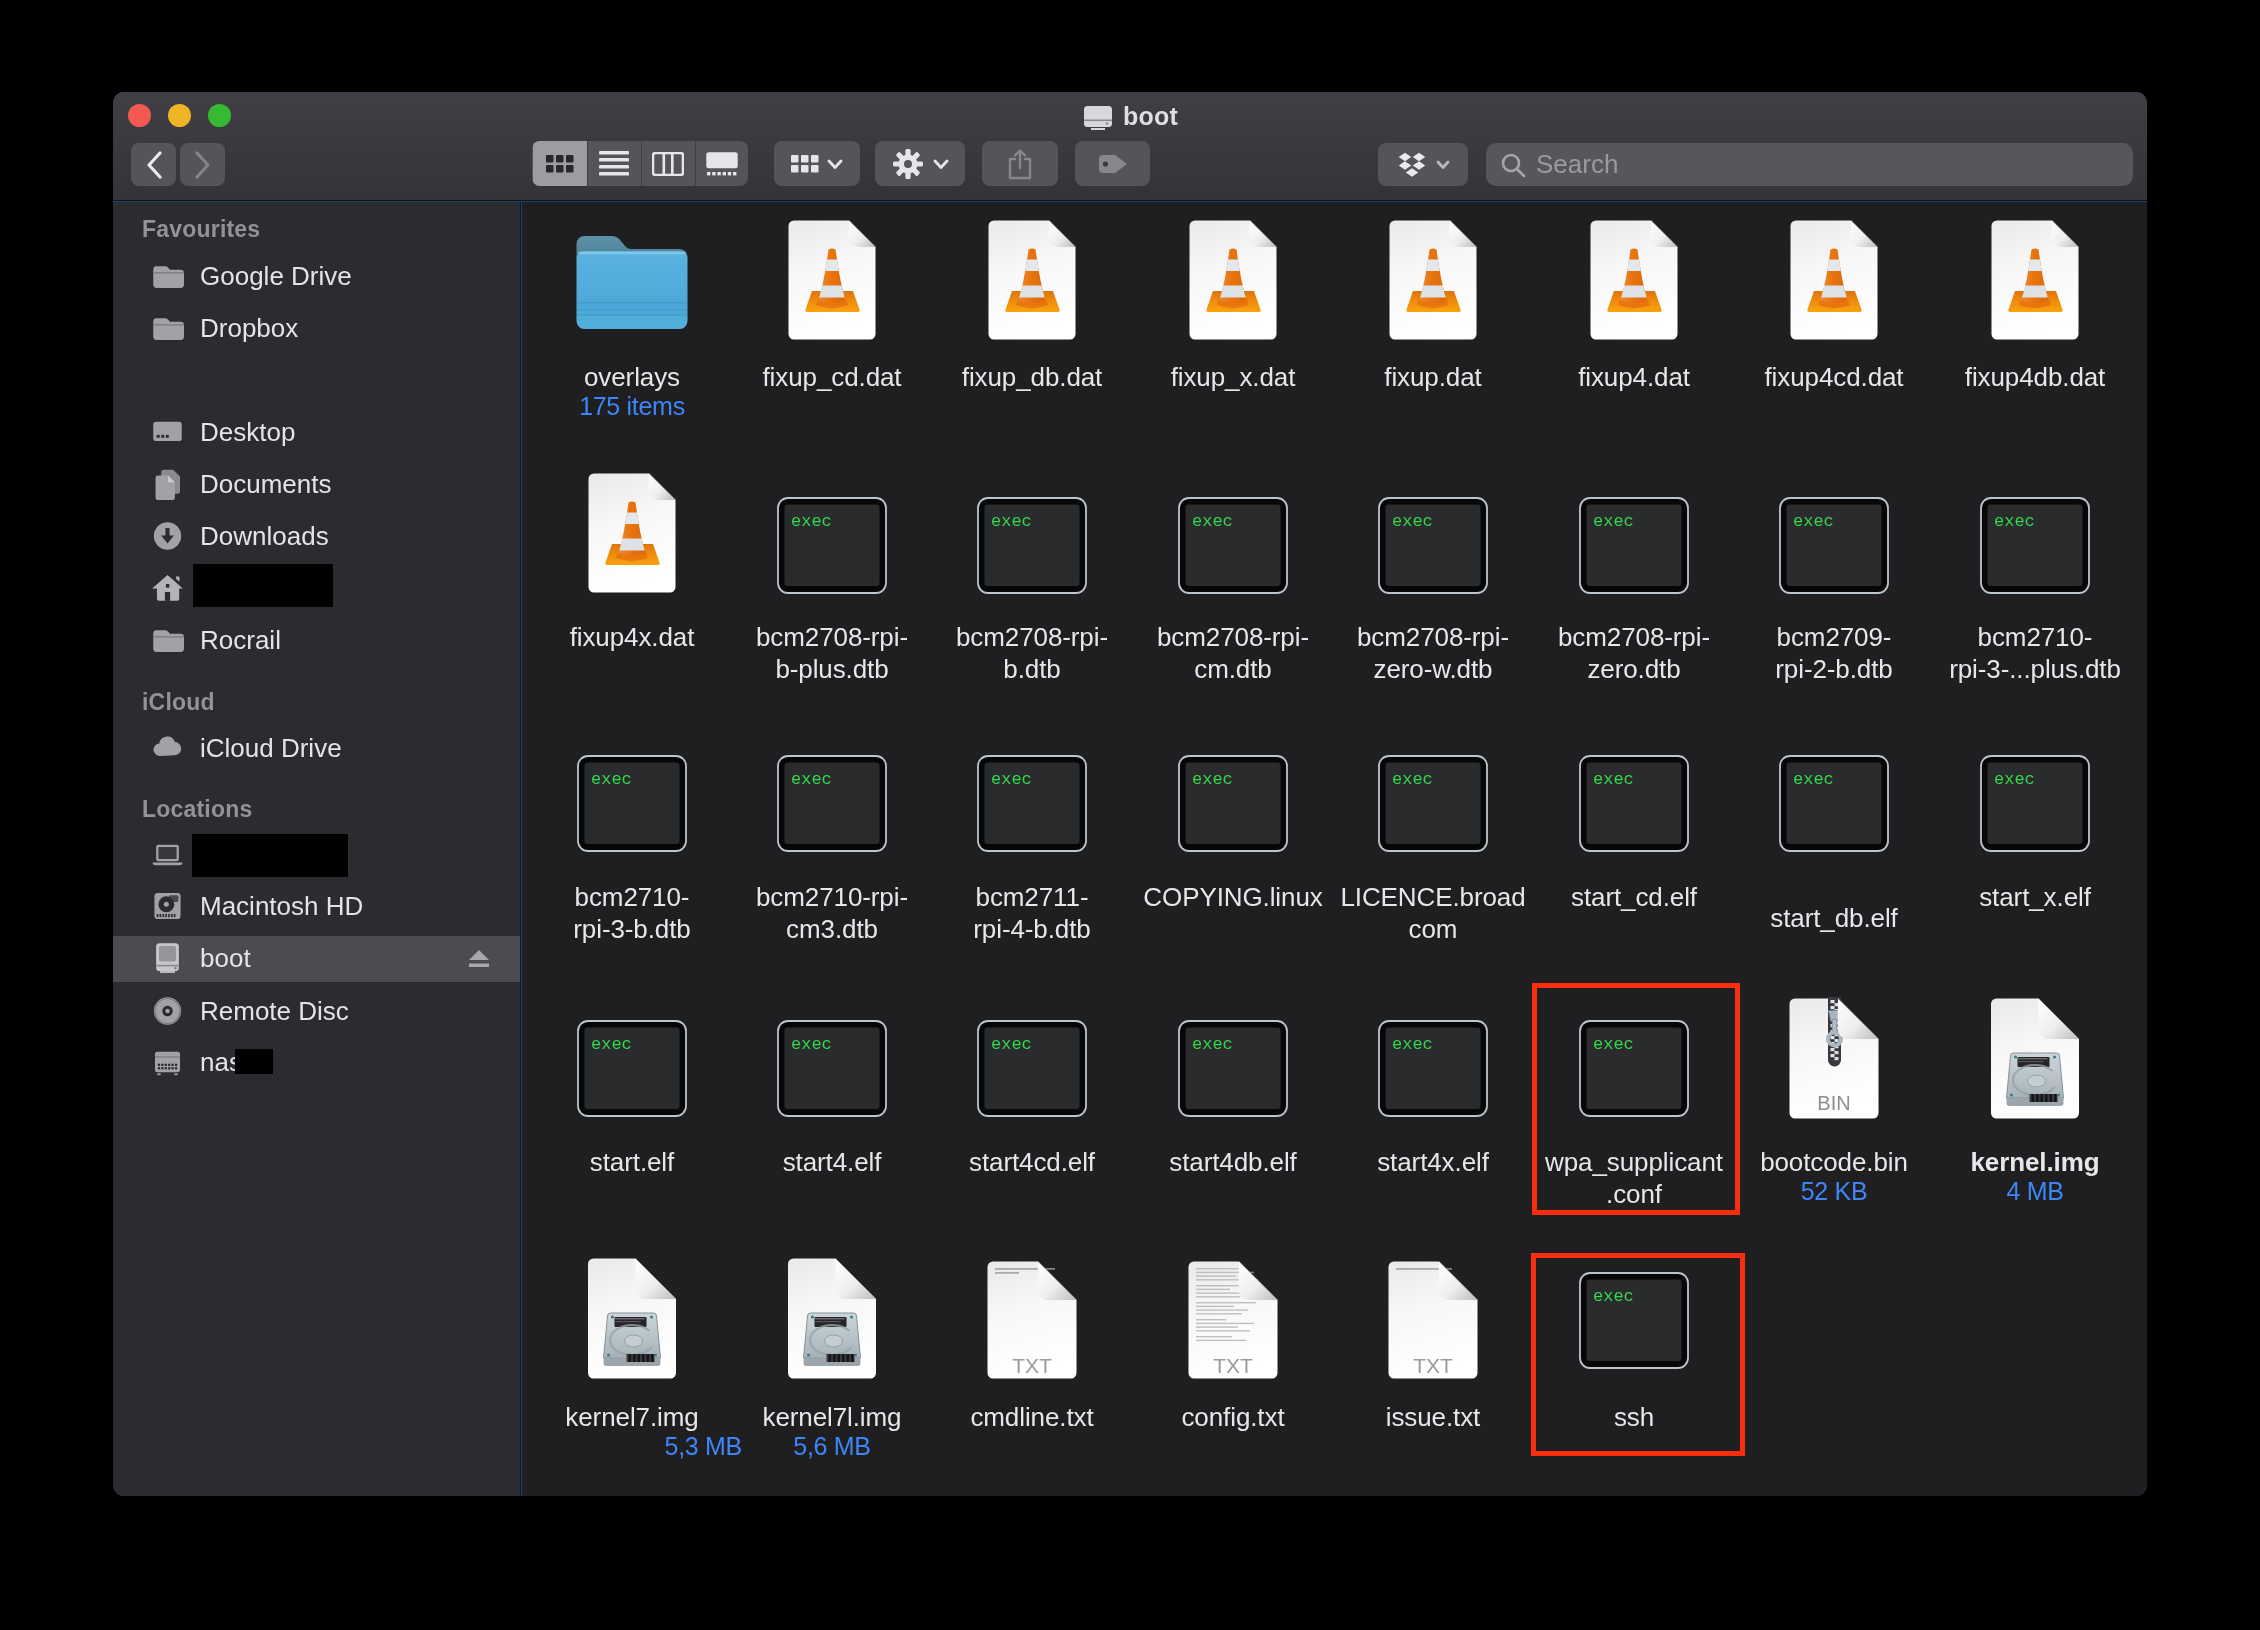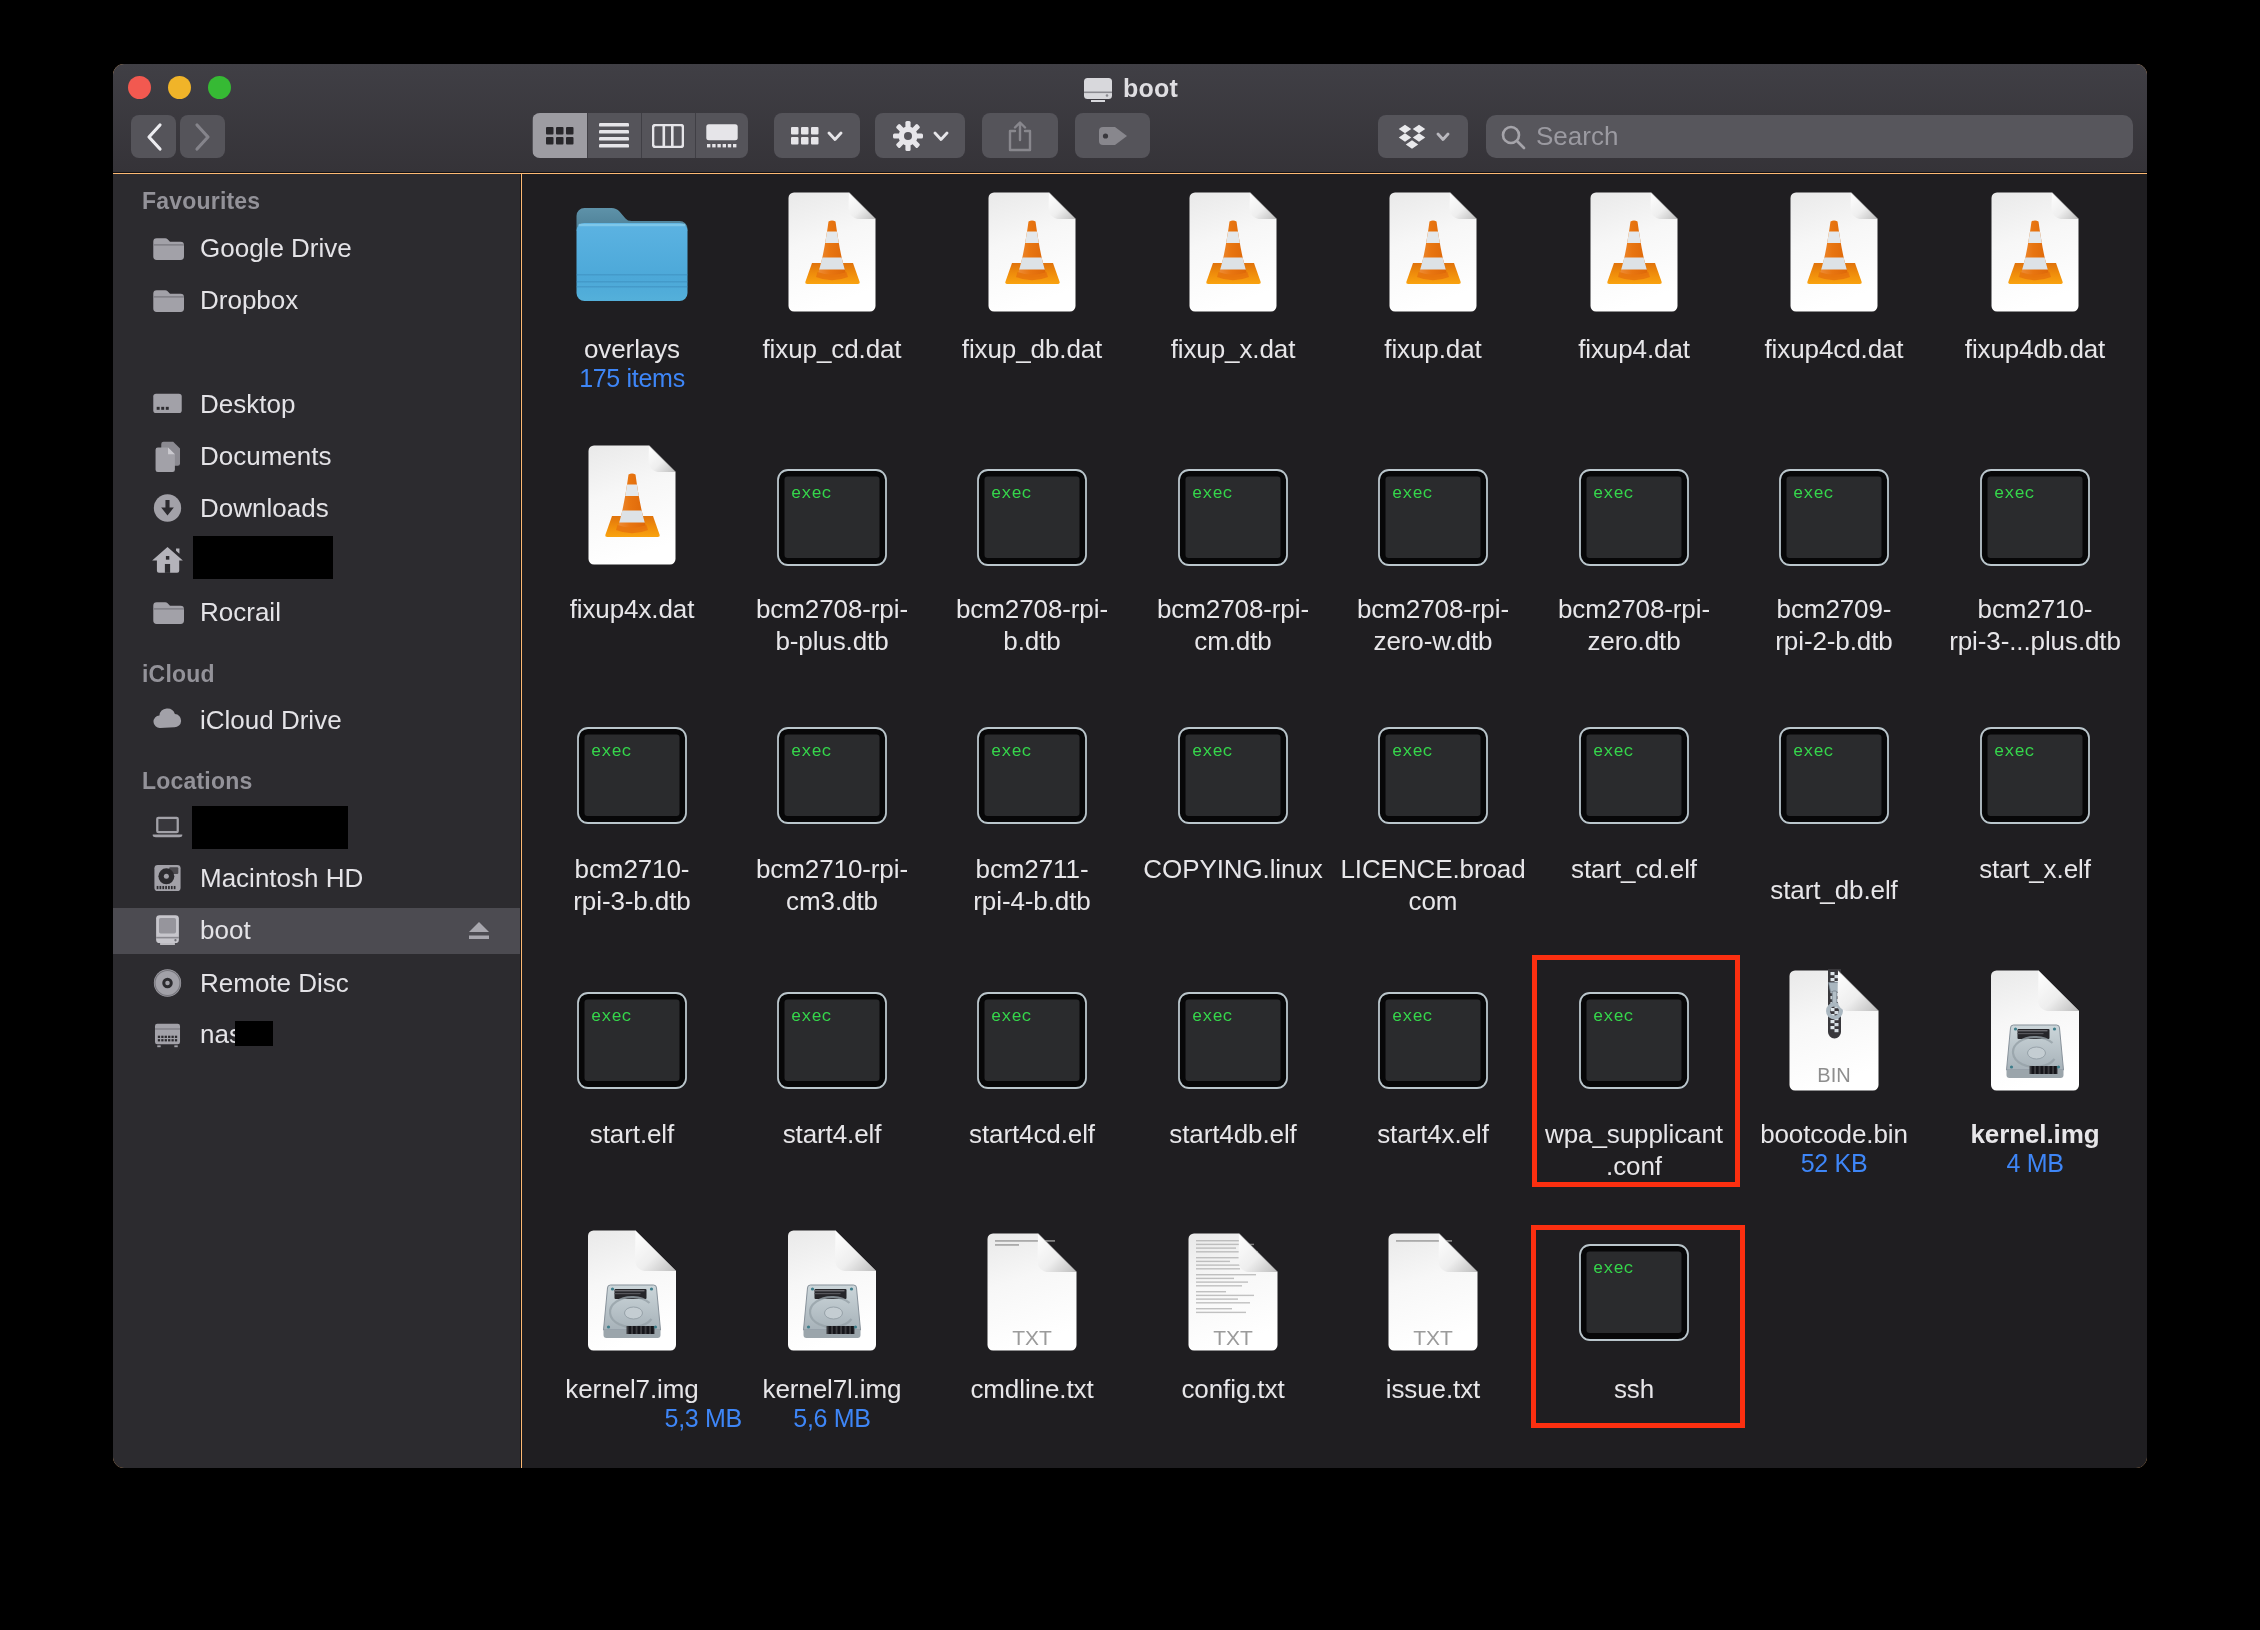--- a/index.html
+++ b/index.html
@@ -1,18 +1,18 @@
 <!DOCTYPE html>
 <html><head><meta charset="utf-8"><title>boot</title>
 <style>
 * { margin:0; padding:0; box-sizing:border-box; }
 html,body { width:2260px; height:1630px; background:#000; overflow:hidden;
   font-family:"Liberation Sans", sans-serif; }
-#win { position:absolute; left:113px; top:64px; width:2034px; height:1404px;
-  border-radius:11px; overflow:hidden; background:#fdba74; }
+#win { position:absolute; left:113px; top:92px; width:2034px; height:1404px;
+  border-radius:11px; overflow:hidden; background:#0c4a6e; }
 #tbar { position:absolute; left:0; top:0; width:100%; height:109px;
   background:linear-gradient(#403f45,#353338); border-bottom:1px solid #111013; }
 .tl { position:absolute; top:12px; width:23px; height:23px; border-radius:50%; }
 #title { position:absolute; top:10px; left:0; width:100%; text-align:center;
   font-size:25px; font-weight:700; color:#dfdee2; letter-spacing:0.2px; }
 #title svg { vertical-align:-6px; margin-right:9px; }
 .tbtn { position:absolute; top:49px; height:45px; background:#55545a; border-radius:8px;
   display:flex; align-items:center; justify-content:center; }
 .nav { top:51px; height:43px; }
 #sbar { position:absolute; left:0; top:110px; width:408px; bottom:0;

